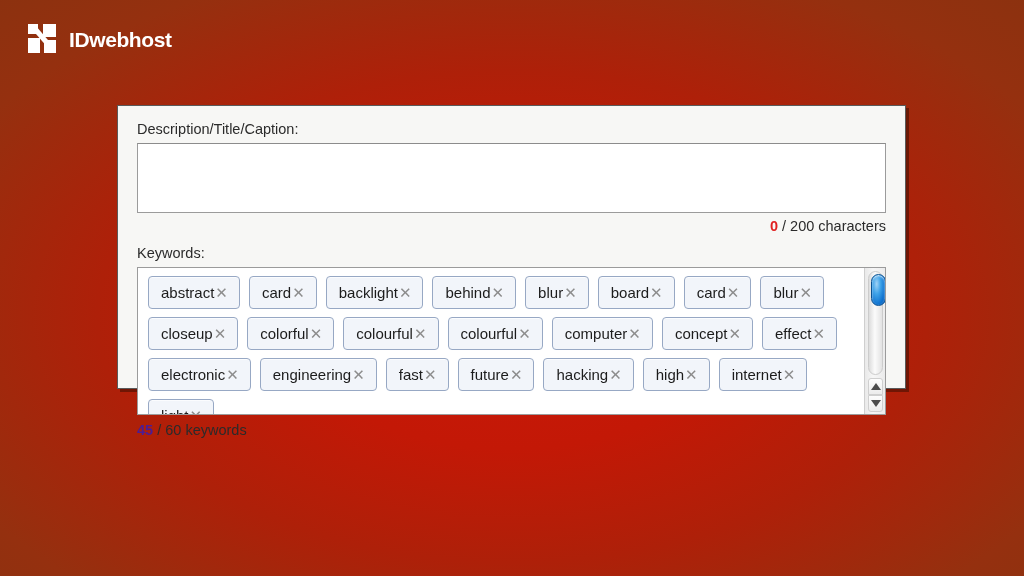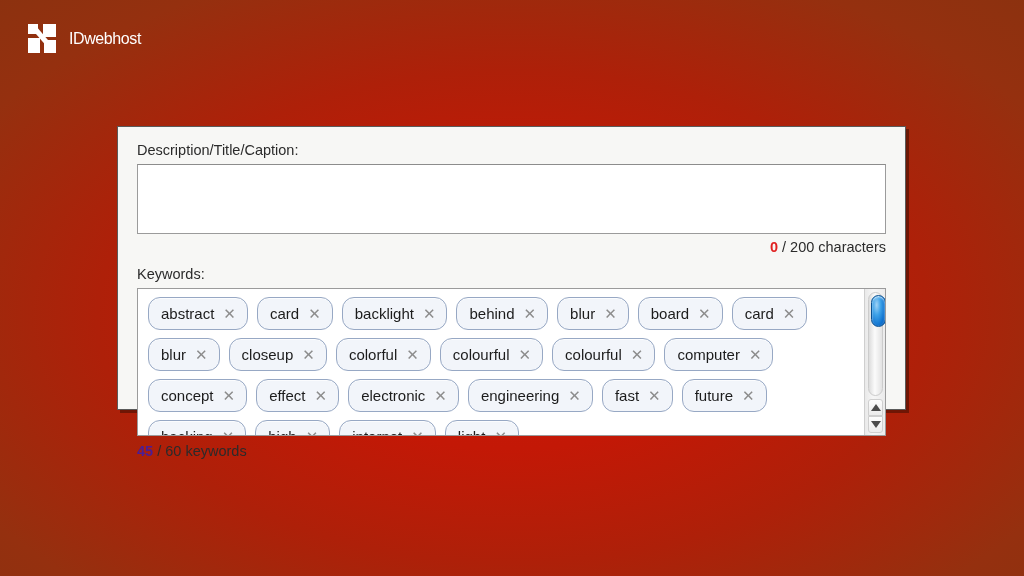--- a/index.html
+++ b/index.html
@@ -29,40 +29,39 @@
   }
   .logo-mark {
     width: 30px;
     height: 30px;
     position: relative;
     display: block;
   }
   .logo-mark svg { display: block; }
   .logo-word {
     color: #ffffff;
-    font-size: 16px;
-    font-weight: normal;
+    font-size: 21px;
+    font-weight: bold;
     letter-spacing: -0.4px;
     line-height: 1;
     white-space: nowrap;
     text-align: right;
   }
 
   
   .panel {
     position: absolute;
     left: 117px;
     top: 105px;
     width: 789px;
     height: 284px;
     background: #f7f7f5;
     border: 1px solid #5a5a5a;
     box-shadow: 3px 3px 0 rgba(60, 14, 2, 0.55);
     padding: 15px 19px 10px 19px;
-    margin-top: 21px;
   }
 
   .field-label {
     font-size: 14.5px;
     color: #2b2b2b;
     margin-bottom: 5px;
     line-height: 1.2;
   }
 
   .desc-box {
@@ -102,26 +101,26 @@
     display: flex;
     flex-wrap: wrap;
     align-content: flex-start;
     gap: 8px 9px;
     overflow: hidden;
   }
 
   .tag {
     display: inline-flex;
     align-items: center;
-    gap: 9px;
+    gap: 1px;
     height: 33px;
     padding: 0 11px 0 12px;
     background: #f2f5fa;
     border: 1px solid #97a8c4;
-    border-radius: 12px;
+    border-radius: 4px;
     font-size: 15px;
     color: #1c1c1c;
     line-height: 1;
     white-space: nowrap;
     box-shadow: 0 1px 0 rgba(255,255,255,0.7) inset;
   }
   .tag .x {
     color: #8c8c8c;
     font-size: 15px;
     line-height: 1;

